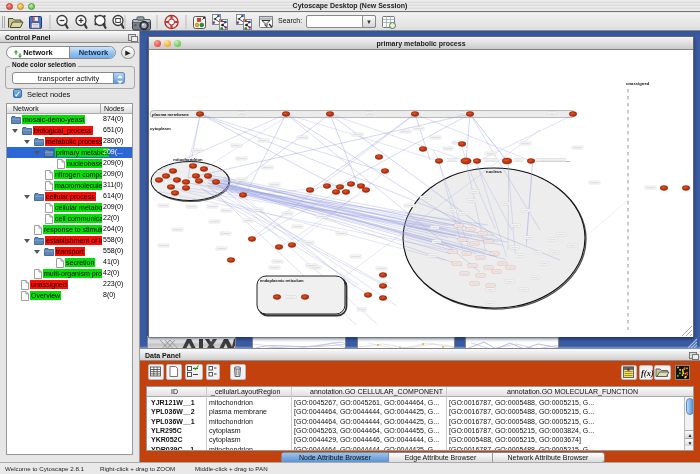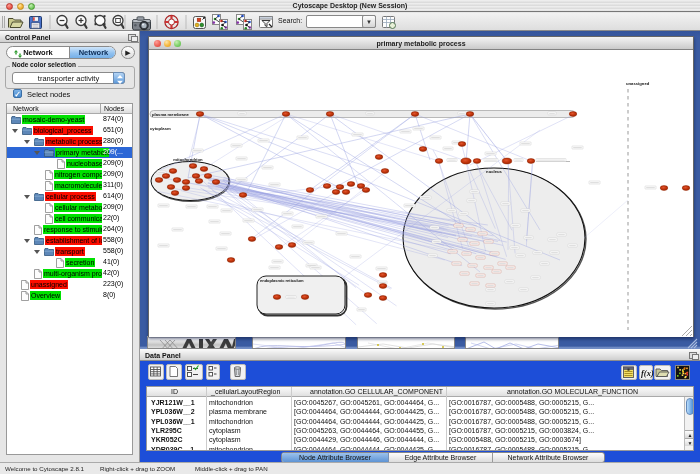--- a/index.html
+++ b/index.html
@@ -50,21 +50,21 @@
 .fold{position:absolute;top:1.5px;width:10px;height:8px;}
 .file{position:absolute;top:0.5px;width:8px;height:10px;}
 
 #desktop{left:140px;top:31px;width:560px;height:319px;background:linear-gradient(#34549b,#3a5ba2 6px,#3a5ba2 calc(100% - 4px),#8099cd calc(100% - 2px),#4a6aad);}
 #netwin{position:absolute;left:8px;top:5px;width:546px;height:301px;background:#fff;border:1px solid #666;box-shadow:0 2px 3px rgba(10,20,60,.55);}
 #netwintitle{height:13px;background:linear-gradient(#f4f4f4,#cacaca);border-bottom:1px solid #828282;position:relative;}
 #netwintitle .t{width:100%;text-align:center;font-size:7px;font-weight:bold;color:#222;line-height:13px;}
 
 .bwin{position:absolute;background:#fff;border:1px solid #888;border-top:2px solid #ccc;overflow:hidden;}
 
-#dpanel{left:140px;top:349px;width:560px;height:113px;background:#1d4ed8;}
+#dpanel{left:140px;top:349px;width:560px;height:113px;background:#c2410c;}
 #dtoolbar{position:absolute;left:0;top:13px;width:560px;height:21px;}
 #dtable{position:absolute;left:6px;top:37px;width:548px;height:65px;background:#fff;border:1px solid #999;font-size:7px;overflow:hidden;}
 #dhdr{position:absolute;left:0;top:0;width:100%;height:10px;background:linear-gradient(#fbfbfb,#e0e0e0);border-bottom:1px solid #aaa;color:#111;}
 #dhdr span{position:absolute;top:1px;}
 .drow{position:absolute;left:0;width:100%;height:9.6px;color:#111;white-space:nowrap;}
 .drow span{position:absolute;top:1px;}
 .cid{left:4px;font-weight:bold;}
 .creg{left:62px;}
 .ccc{left:147px;}
 .cmf{left:302px;}

